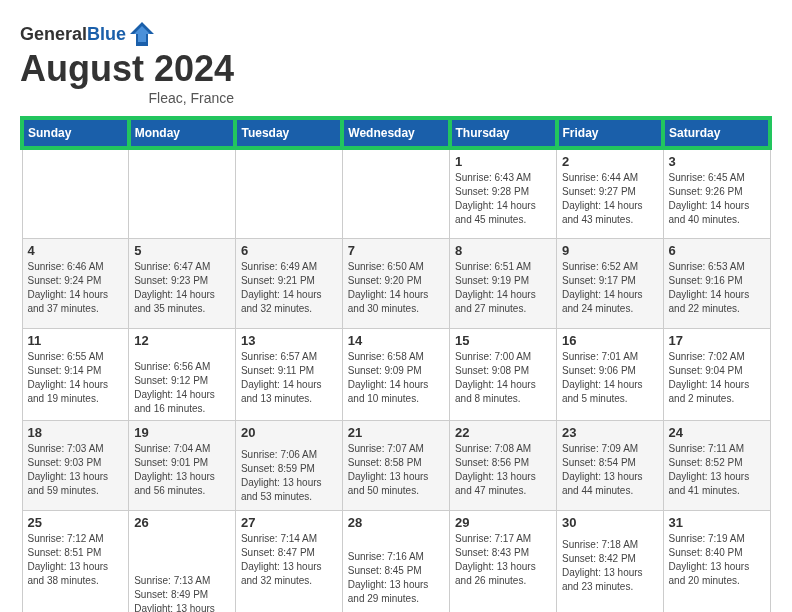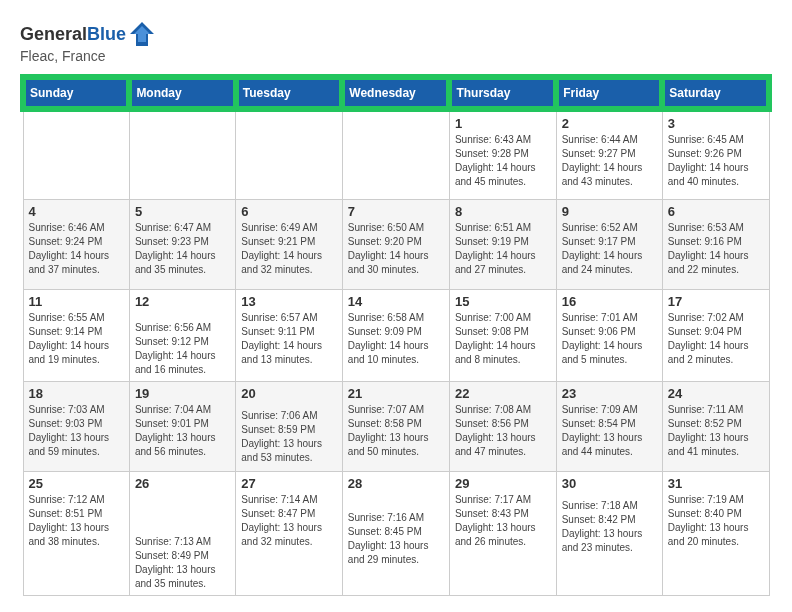--- a/index.html
+++ b/index.html
@@ -43,21 +43,21 @@
       border-collapse: collapse;
       font-size: 11px;
     }
     .calendar thead th {
       background-color: #1a5faa;
       color: white;
       padding: 6px 4px;
       text-align: left;
       font-size: 12px;
       font-weight: bold;
-      border: 6px solid #22c55e;
+      border: 4px solid #22c55e;
     }
     .calendar tbody td {
       vertical-align: top;
       border: 1px solid #ccc;
       padding: 4px 5px;
       width: 108px;
       min-height: 90px;
       height: 90px;
       background: #fff;
     }
@@ -87,20 +87,21 @@
   <div class="logo">
     <span>
       <span style="font-size:18px;font-weight:bold;color:#333;">General</span><span style="font-size:18px;font-weight:bold;color:#1a5faa;">Blue</span>
     </span>
     <svg class="logo-icon" viewBox="0 0 28 28">
       <polygon points="14,2 26,14 20,14 20,26 8,26 8,14 2,14" fill="#1a5faa"></polygon>
       <polygon points="14,6 22,14 18,14 18,22 10,22 10,14 6,14" fill="#4a90d9"></polygon>
     </svg>
   </div>
   <div class="title-area">
+    <div class="month-title">August 2024</div>
     <div class="location-title">Fleac, France</div>
   </div>
 </div>
 
 <table class="calendar">
   <thead>
     <tr>
       <th>Sunday</th>
       <th>Monday</th>
       <th>Tuesday</th>

